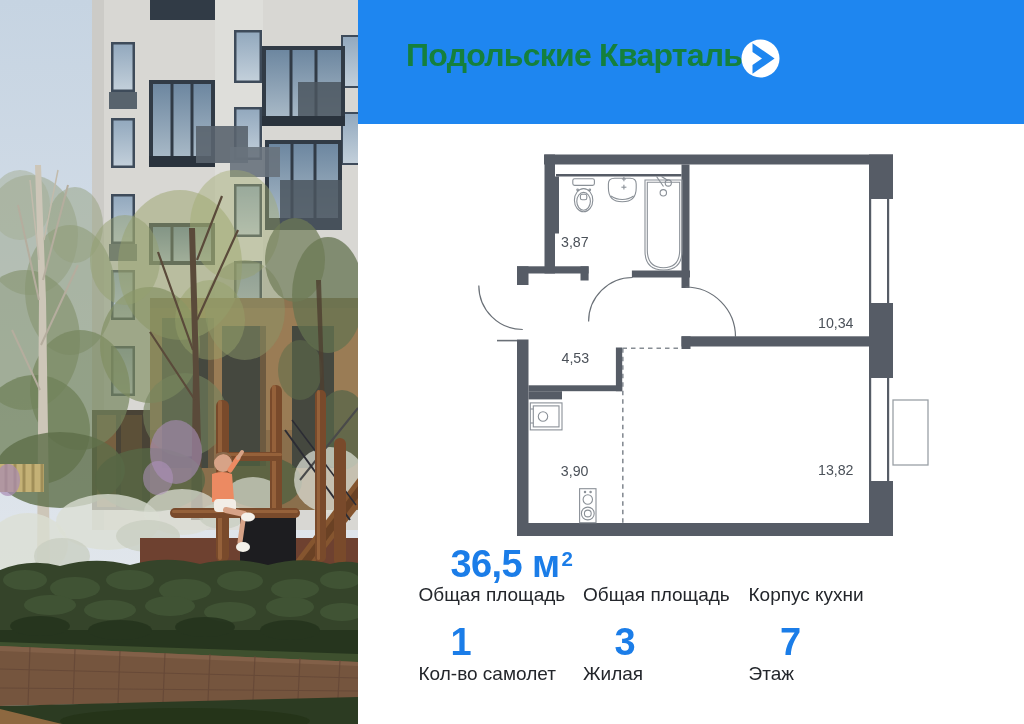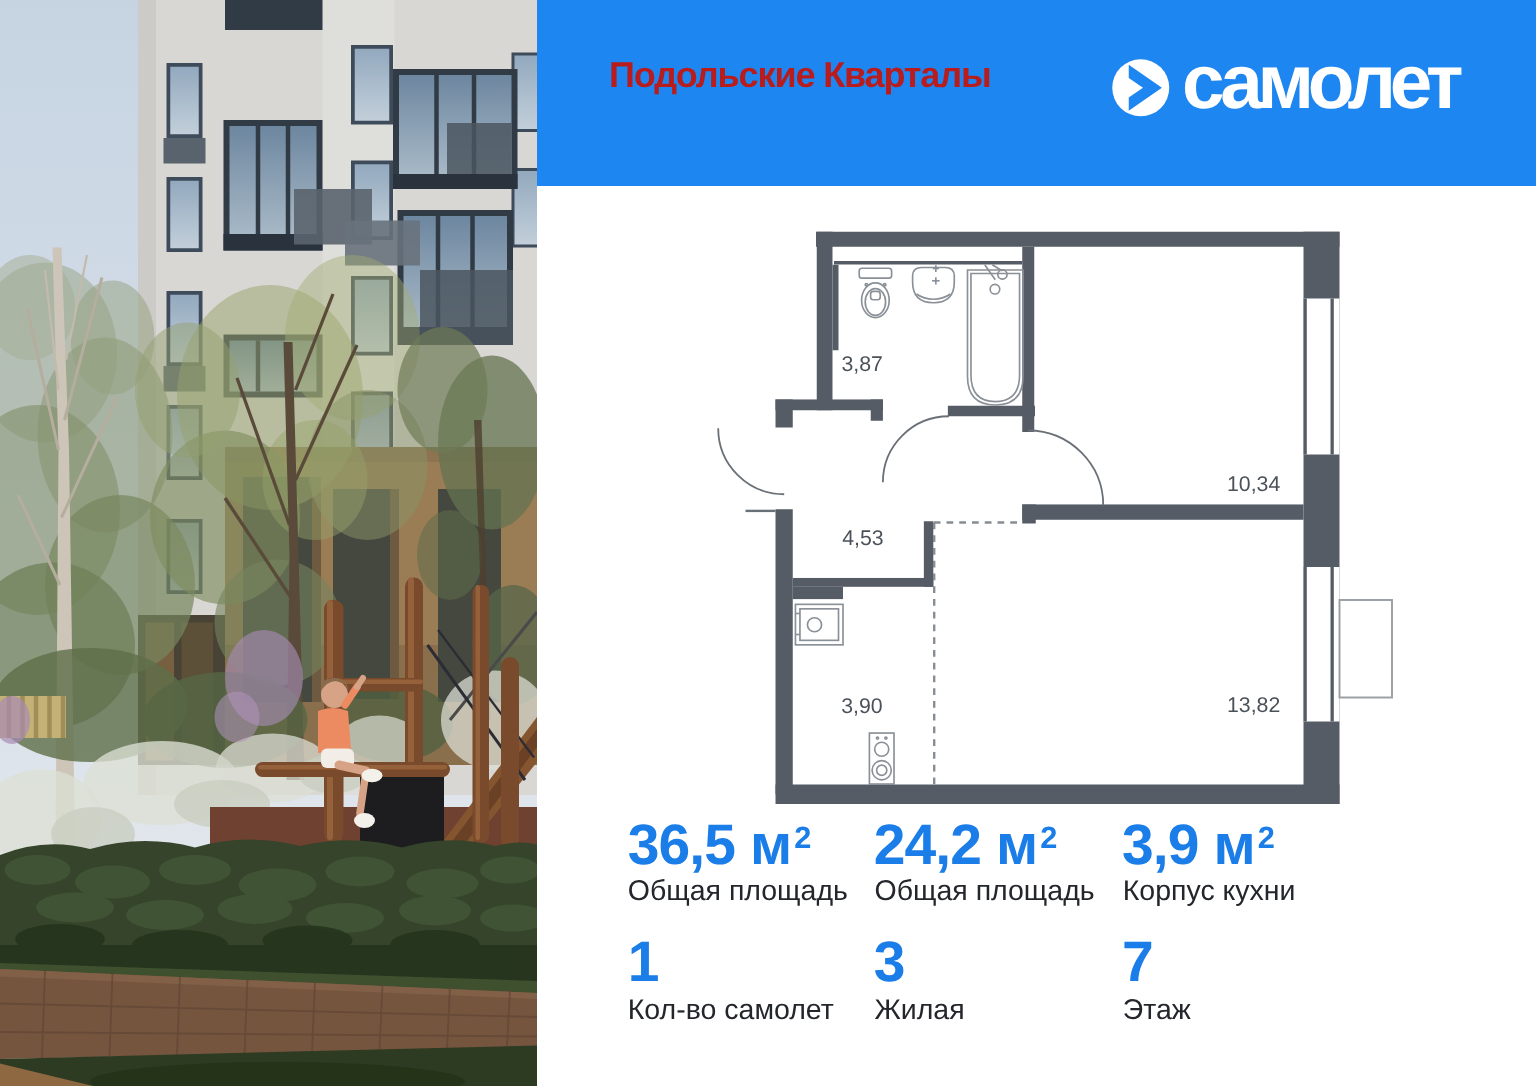--- a/index.html
+++ b/index.html
@@ -1,22 +1,22 @@
 <!DOCTYPE html>
 <html><head>
 <meta charset="utf-8">
 <style>
   html,body{margin:0;padding:0;}
   .page{position:relative;width:1024px;height:724px;background:#ffffff;overflow:hidden;
         font-family:"Liberation Sans", sans-serif;}
   .abs{position:absolute;}
   .hdr{left:358px;top:0;width:666px;height:124px;background:#1e86f0;}
-  .title{left:409px;top:38.5px;color:#b91c1c;font-size:24px;font-weight:700;letter-spacing:-0.75px;line-height:1;}
+  .title{left:409px;top:38.5px;color:#15803d;font-size:32px;font-weight:700;letter-spacing:-0.75px;line-height:1;}
   .samolet{left:788px;top:29px;color:#fff;font-size:51px;font-weight:700;letter-spacing:-3.5px;line-height:1;}
-  .big{color:#1b7de8;font-size:38px;font-weight:700;letter-spacing:-0.6px;line-height:1;}
+  .big{color:#1b7de8;font-size:38px;font-weight:700;letter-spacing:-0.6px;line-height:1;margin-left:32px;}
   .big sup{font-size:20.5px;position:relative;top:3px;left:2px;letter-spacing:0;}
   .lbl{color:#23262b;font-size:19px;line-height:1;}
 </style>
 </head>
 <body>
 <div class="page">
 
   <svg class="abs" style="left:0;top:0" width="358" height="724" viewBox="0 0 358 724">
     <defs>
       <linearGradient id="sky" x1="0" y1="0" x2="0" y2="1">
@@ -257,21 +257,20 @@
     <polygon points="0,709 62,724 0,724" fill="#8d6840"></polygon>
     <ellipse cx="185" cy="721" rx="125" ry="13" fill="#253419"></ellipse>
   </svg>
 
   <div class="abs hdr"></div>
   <div class="abs title" style="left:406px">Подольские Кварталы</div>
   <svg class="abs" style="left:741px;top:39px" width="40" height="40" viewBox="0 0 40 40">
     <circle cx="19.5" cy="19.5" r="19" fill="#ffffff"></circle>
     <path d="M 11.5 4.2 L 33.6 19.5 L 11.5 34.8 L 11.5 26 L 21 19.5 L 11.5 13 Z" fill="#1e86f0"></path>
   </svg>
-  <div class="abs samolet">самолет</div>
 
   <svg class="abs" style="left:440px;top:140px" width="510" height="420" viewBox="440 140 510 420">
     <g fill="#565c66">
 
       <rect x="544" y="154.5" width="349" height="10"></rect>
 
       <rect x="869" y="154.5" width="24" height="381.5"></rect>
 
       <rect x="517" y="523" width="376" height="13"></rect>
 
@@ -367,22 +366,20 @@
     <g fill="#4b5159" font-size="14.2px" font-family="Liberation Sans, sans-serif">
       <text x="561" y="247">3,87</text>
       <text x="818" y="327.5">10,34</text>
       <text x="561.5" y="363">4,53</text>
       <text x="560.8" y="475.5">3,90</text>
       <text x="818" y="474.5">13,82</text>
     </g>
   </svg>
 
   <div class="abs big" style="left:418.5px;top:545px">36,5 м<sup>2</sup></div>
-  <div class="abs big" style="left:582.5px;top:545px">24,2 м<sup>2</sup></div>
-  <div class="abs big" style="left:748px;top:545px">3,9 м<sup>2</sup></div>
   <div class="abs lbl" style="left:418.5px;top:584.8px">Общая площадь</div>
   <div class="abs lbl" style="left:583px;top:584.8px">Общая площадь</div>
   <div class="abs lbl" style="left:748.5px;top:584.8px">Корпус кухни</div>
   <div class="abs big" style="left:418.5px;top:623.3px">1</div>
   <div class="abs big" style="left:582.5px;top:623.3px">3</div>
   <div class="abs big" style="left:748px;top:623.3px">7</div>
   <div class="abs lbl" style="left:418.5px;top:664.3px">Кол-во самолет</div>
   <div class="abs lbl" style="left:583px;top:664.3px">Жилая</div>
   <div class="abs lbl" style="left:748.5px;top:664.3px">Этаж</div>
 

